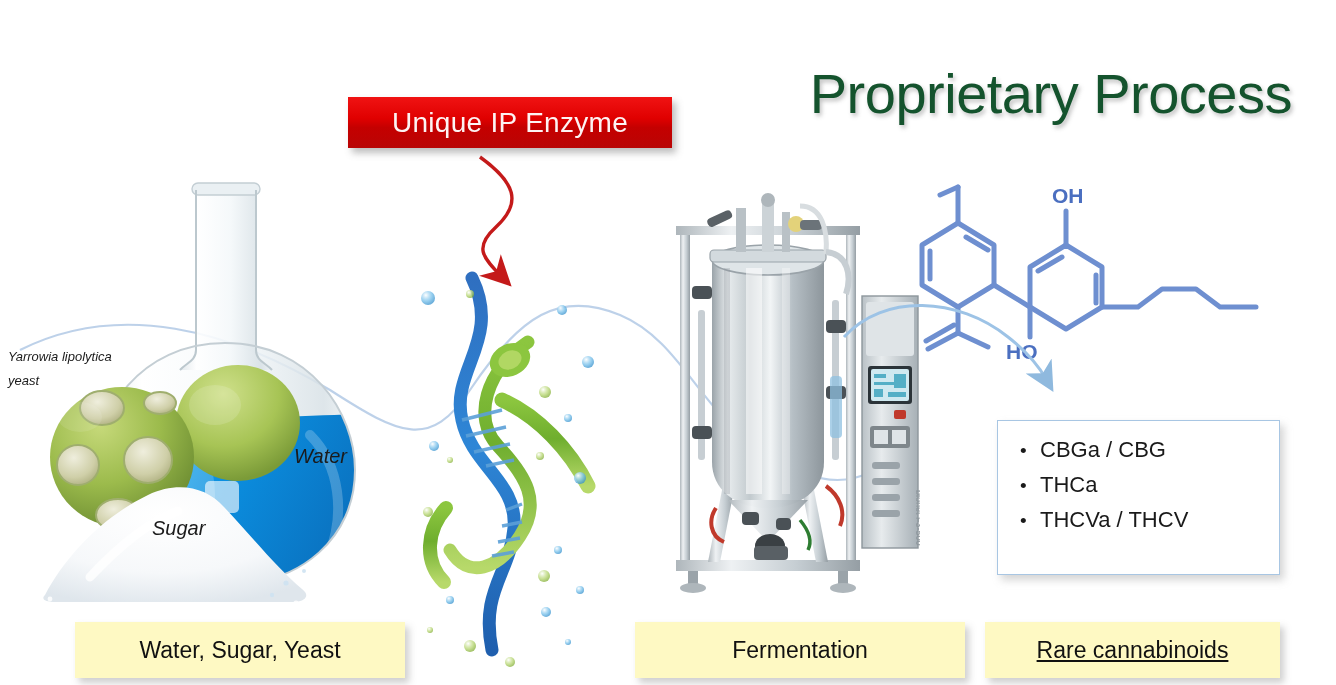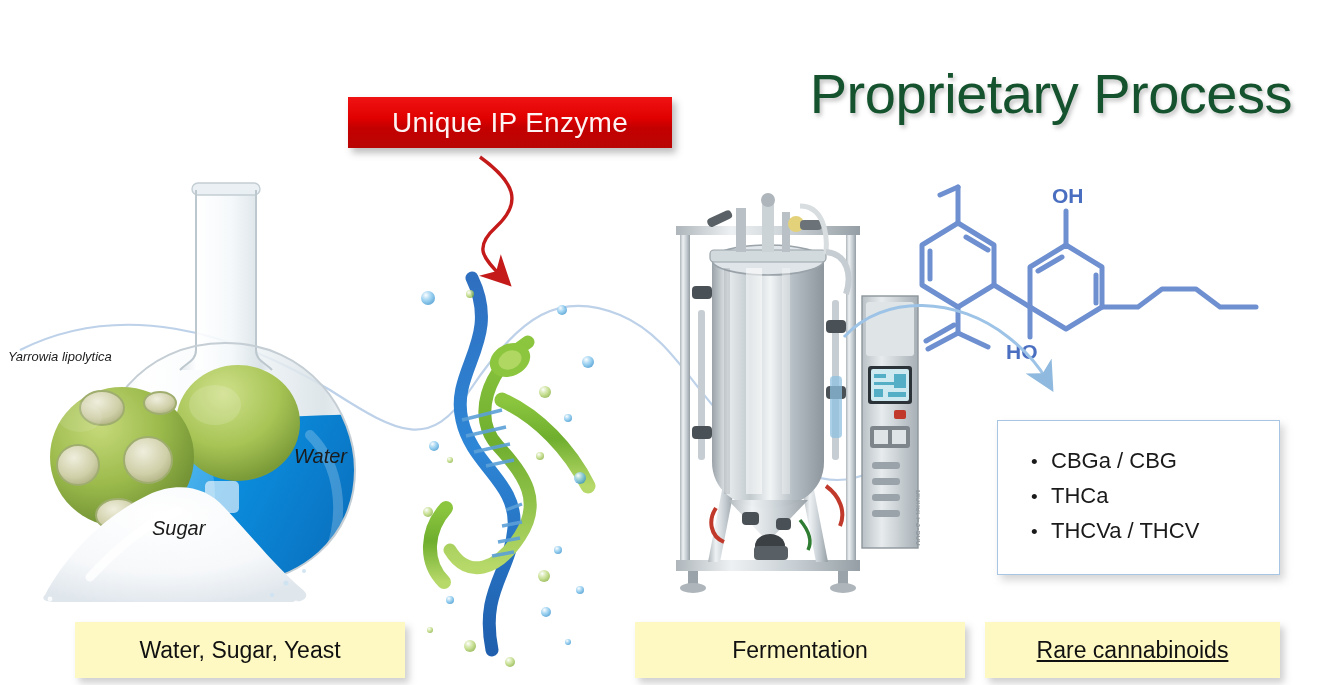--- a/index.html
+++ b/index.html
@@ -49,21 +49,21 @@
   #cap-2{left:985px; top:622px; width:295px;text-decoration:underline;}
 
   
   #cannabinoid-box{
     position:absolute; left:997px; top:420px;
     width:283px; height:155px;
     background:#fff; border:1px solid #a8c6e3;
     box-shadow:4px 5px 8px rgba(150,150,150,.40);
     padding:8px 0 0 18px; box-sizing:border-box;
   }
-  #cannabinoid-box ul{margin:15px;padding:0;list-style:none;}
+  #cannabinoid-box ul{margin:4px;padding:0;list-style:none;}
   #cannabinoid-box li{
     font-size:22px; font-weight:300; color:#1a1a1a;
     line-height:34px; white-space:nowrap;
   }
   #cannabinoid-box li::before{
     content:"•"; display:inline-block; width:20px; font-size:19px;
   }
 
   
   .photo-label{
@@ -413,20 +413,21 @@
   </svg>
 
   <div id="title">Proprietary Process</div>
 
   <div id="enzyme-banner">
     <span>Unique IP Enzyme</span>
   </div>
 
   <div class="photo-label" id="lbl-yeast">
     <div>Yarrowia lipolytica</div>
+    <div>yeast</div>
   </div>
   <div class="photo-label" id="lbl-water">Water</div>
   <div class="photo-label" id="lbl-sugar">Sugar</div>
 
   <div id="cannabinoid-box">
     <ul>
       <li>CBGa / CBG</li>
       <li>THCa</li>
       <li>THCVa / THCV</li>
     </ul>

